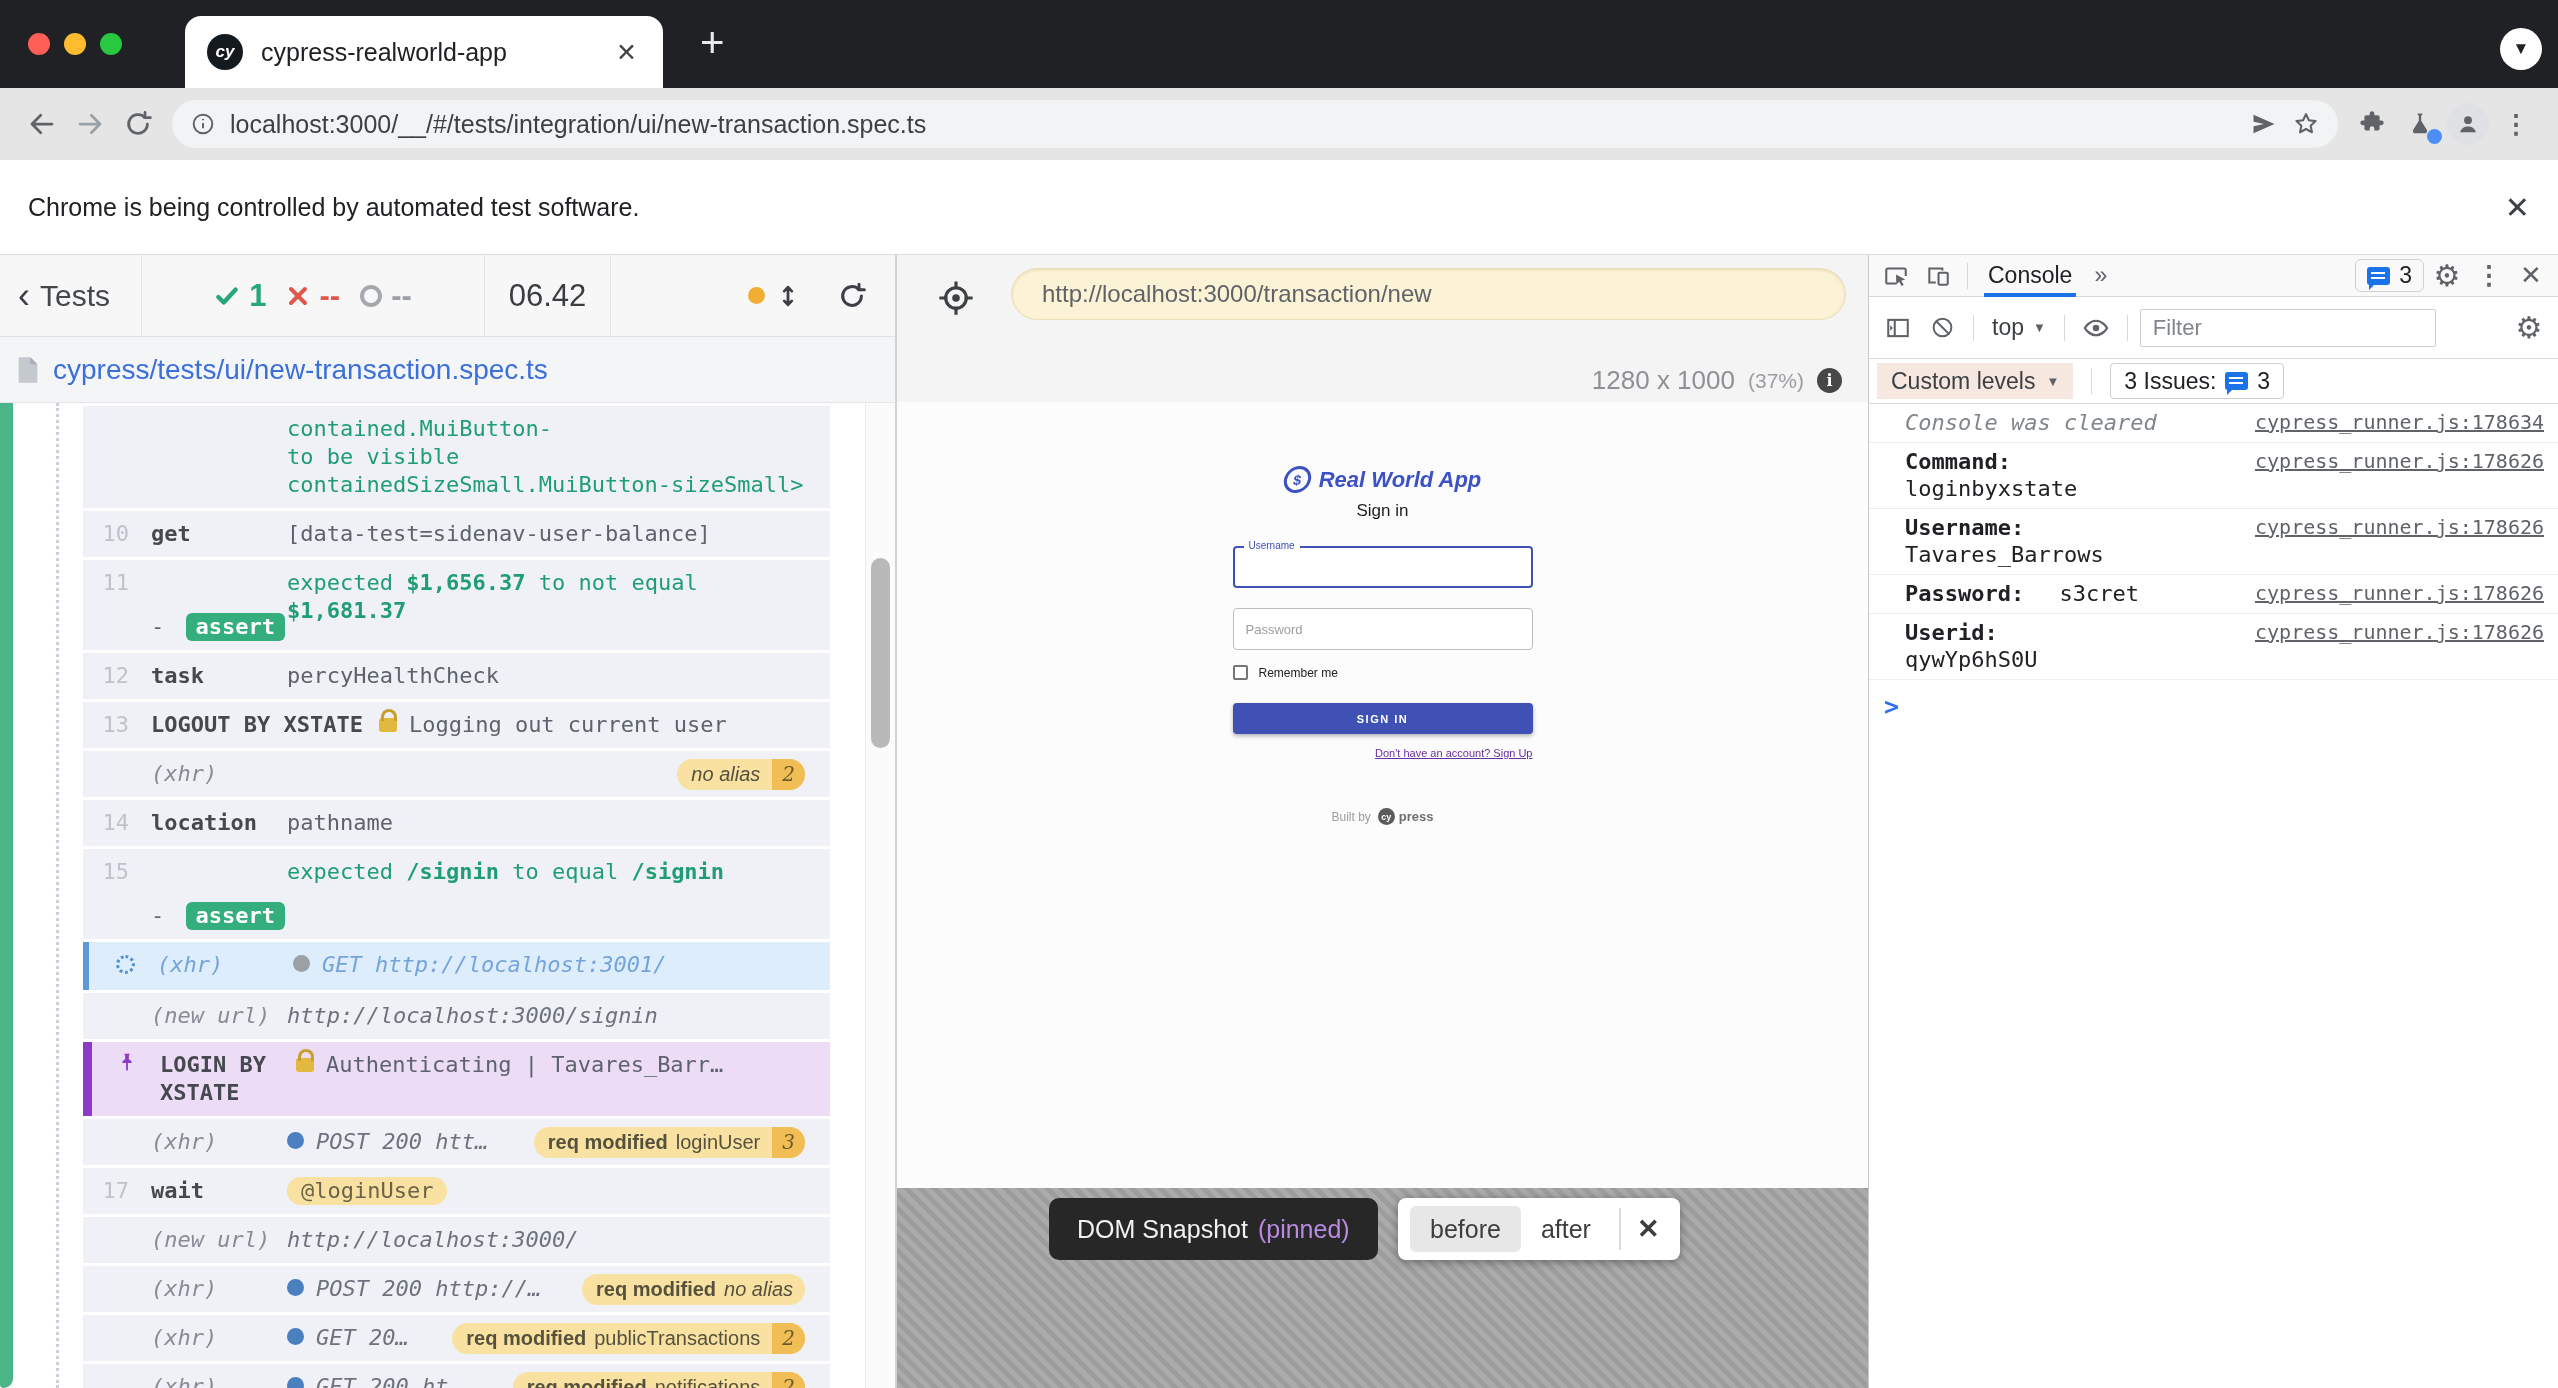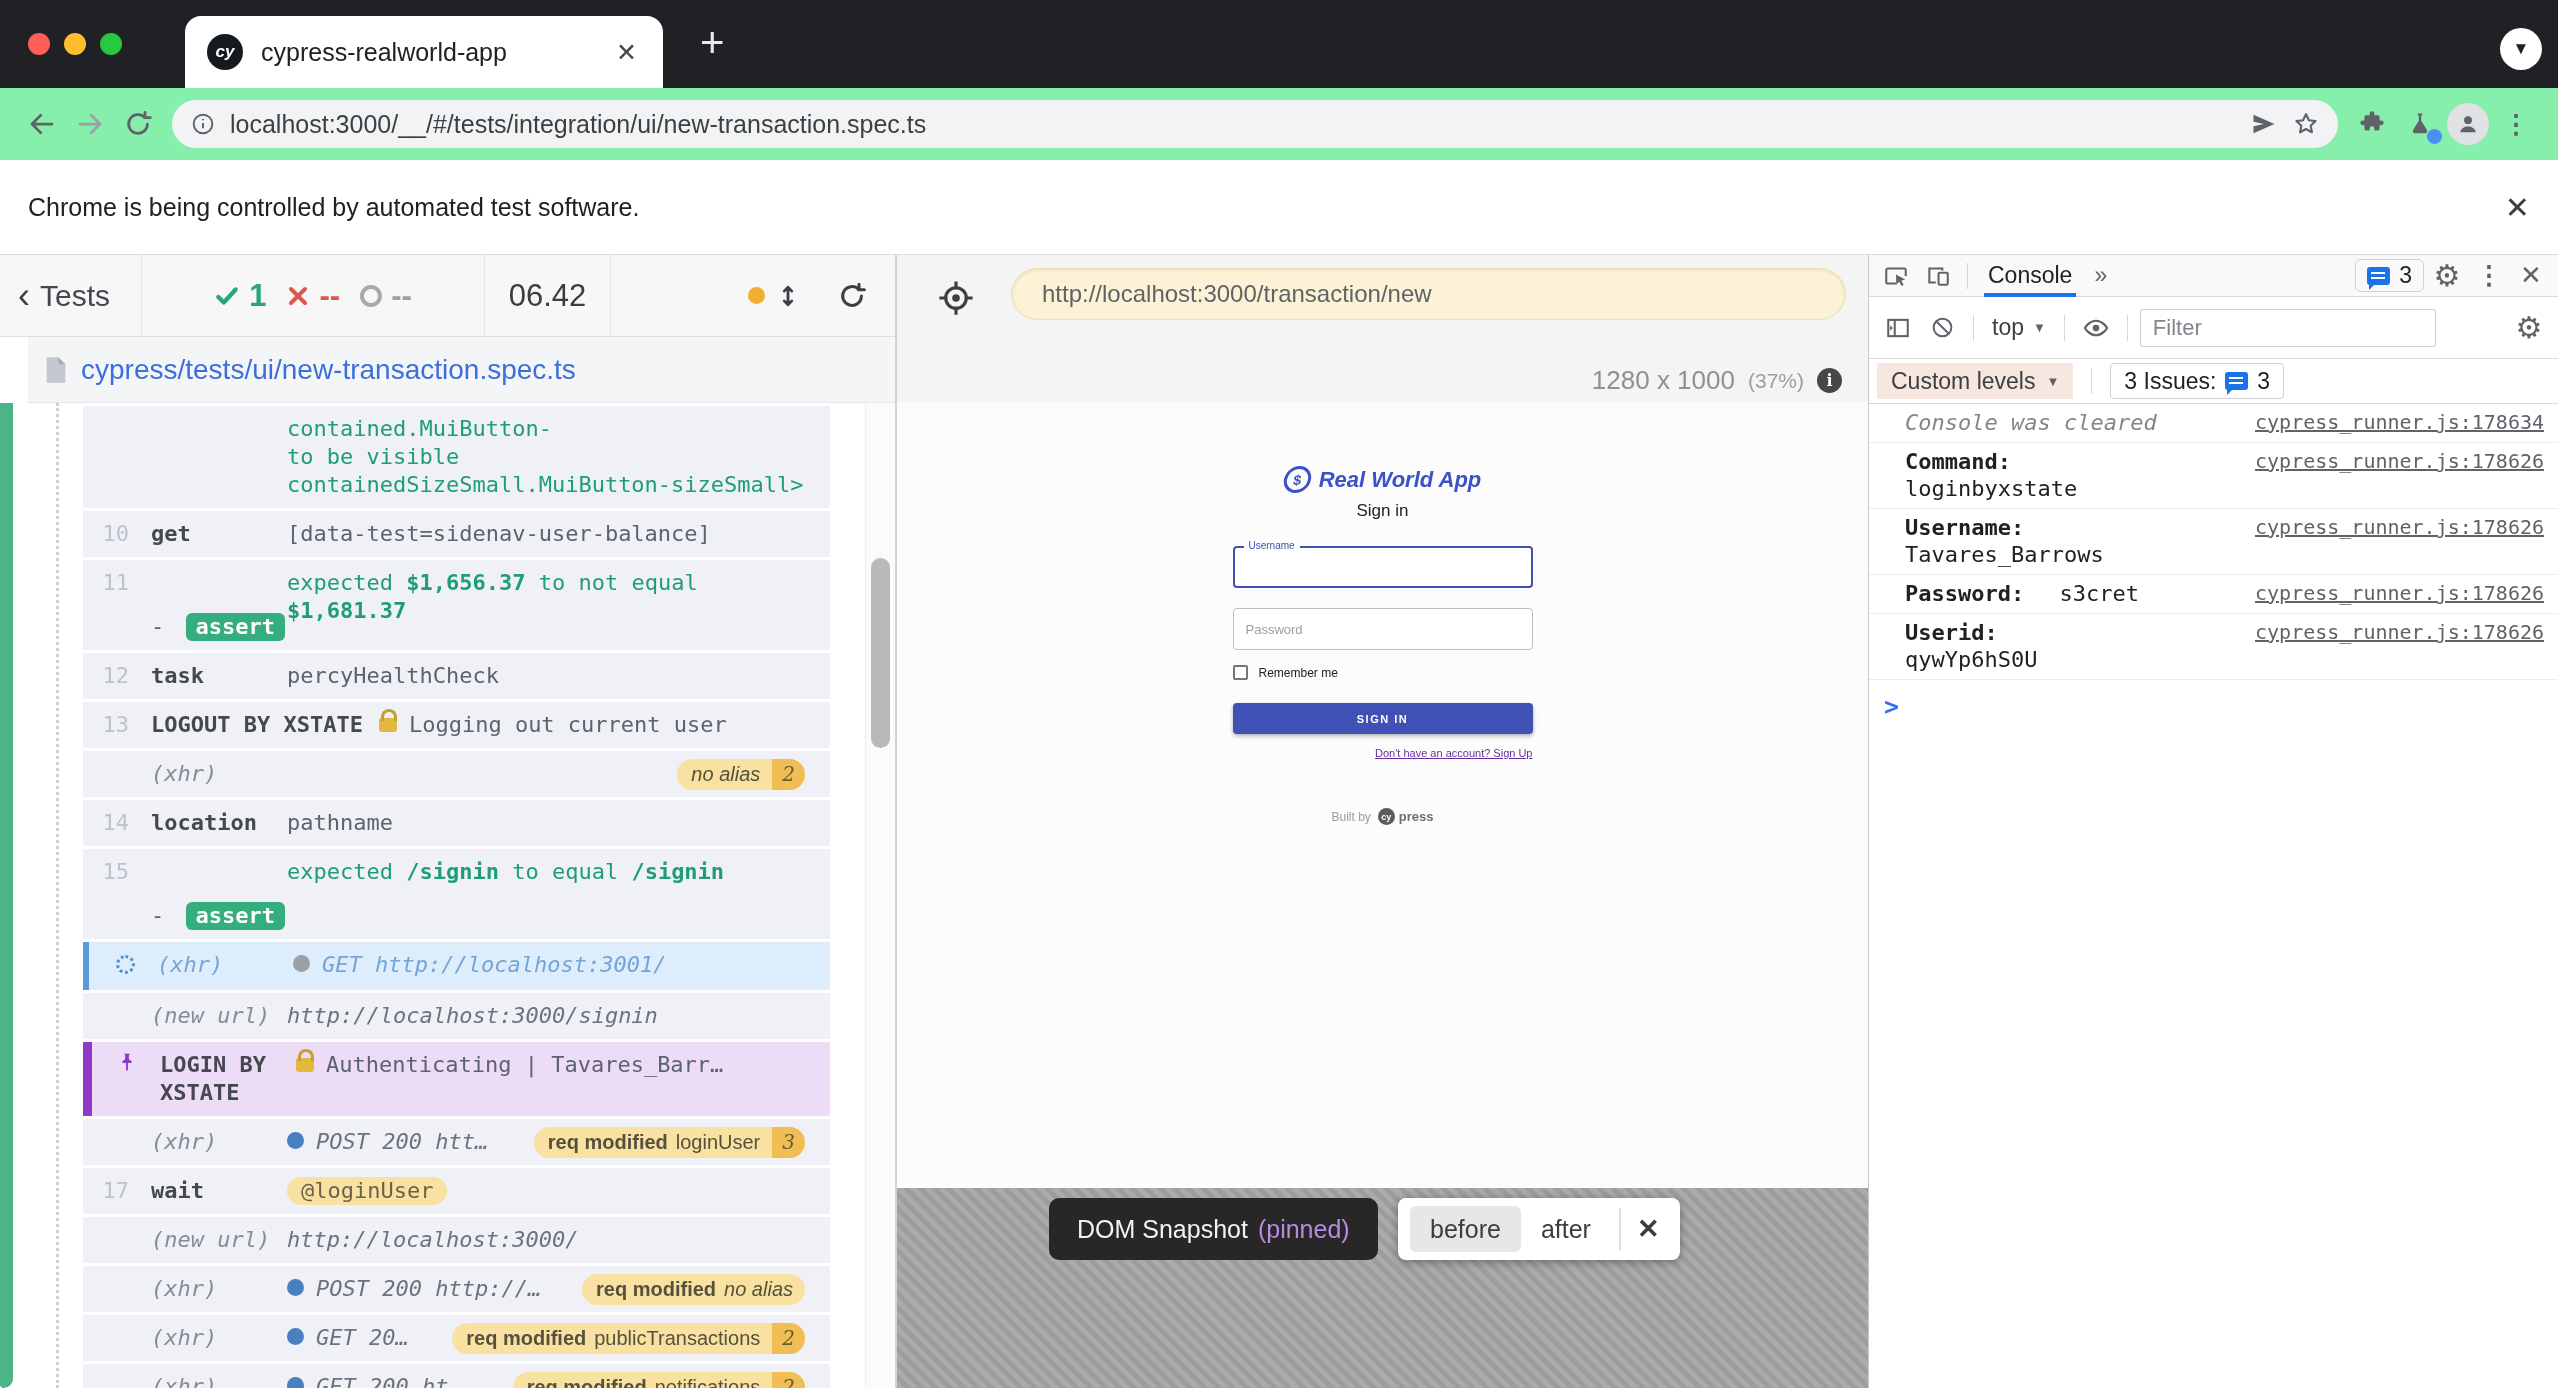--- a/index.html
+++ b/index.html
@@ -10,21 +10,21 @@
 .tabstrip {height:88px;background:#202124;position:relative;}
 .lights {position:absolute;left:28px;top:33px;display:flex;gap:14px;}
 .light {width:22px;height:22px;border-radius:50%;}
 .light.red{background:#ff5f57;} .light.yellow{background:#febc2e;} .light.green{background:#28c840;}
 .tab {position:absolute;left:185px;top:16px;width:478px;height:72px;background:#fff;border-radius:16px 16px 0 0;display:flex;align-items:center;padding:0 22px;}
 .favicon {width:36px;height:36px;border-radius:50%;background:#151a1e;color:#fff;font-size:17px;font-weight:bold;font-style:italic;display:flex;align-items:center;justify-content:center;flex:none;}
 .tab-title {font-size:25px;color:#202124;margin-left:18px;flex:1;white-space:nowrap;overflow:hidden;}
 .tab-close {font-size:25px;color:#444;padding:4px;}
 .newtab {position:absolute;left:700px;top:20px;color:#e8eaed;font-size:42px;font-weight:300;line-height:46px;}
 .tab-dd {position:absolute;right:16px;top:28px;width:42px;height:42px;border-radius:50%;background:#fff;display:flex;align-items:center;justify-content:center;color:#202124;font-size:17px;}
-.toolbar {height:72px;background:#86efac;display:flex;align-items:center;padding:0 18px;}
+.toolbar {height:72px;background:#e5e5e5;display:flex;align-items:center;padding:0 18px;}
 .tbtn {width:48px;height:48px;display:flex;align-items:center;justify-content:center;color:#5f6368;flex:none;}
 .tbtn.dim {color:#9aa0a6;}
 .urlbar {flex:1;height:48px;background:#f1f3f4;border-radius:24px;display:flex;align-items:center;margin:0 10px;padding:0 18px;gap:14px;min-width:0;}
 .url-text {flex:1;font-size:25px;color:#3c4043;white-space:nowrap;overflow:hidden;}
 .avatar {width:42px;height:42px;border-radius:50%;background:#dfe1e5;display:flex;align-items:center;justify-content:center;}
 .flask-wrap {position:relative;}
 .flask-dot {position:absolute;right:2px;bottom:4px;width:15px;height:15px;border-radius:50%;background:#4d8df6;}
 .infobar {height:95px;background:#fff;border-bottom:1px solid #dcdcdc;display:flex;align-items:center;padding:0 28px;}
 .infobar-text {font-size:25px;color:#202124;}
 .infobar-close {margin-left:auto;font-size:30px;color:#3c4043;}
@@ -41,21 +41,21 @@
 .rh-stats {width:343px;justify-content:center;gap:20px;font-size:31px;}
 .stat {display:flex;align-items:center;gap:9px;}
 .stat.pass {color:#28a77b;font-weight:bold;}
 .stat.fail {color:#dd574a;font-weight:bold;}
 .stat.pend {color:#9aa0a6;font-weight:bold;}
 .ring {width:22px;height:22px;border:4px solid #a5a9ae;border-radius:50%;}
 .rh-time {width:126px;justify-content:center;font-size:31px;color:#3a3d42;}
 .rh-controls {flex:1;justify-content:flex-end;gap:36px;padding-right:28px;border-right:none;}
 .orange-dot {width:17px;height:17px;border-radius:50%;background:#f2ad33;}
 .autoscroll {display:flex;align-items:center;gap:10px;color:#3c3f45;}
-.rep-spec {height:66px;flex:none;background:#f4f5f7;border-bottom:1px solid #e6e6ea;display:flex;align-items:center;padding:0 16px;gap:13px;margin-left:28px;}
+.rep-spec {height:66px;flex:none;background:#f4f5f7;border-bottom:1px solid #e6e6ea;display:flex;align-items:center;padding:0 16px;gap:13px;}
 .spec-link {color:#3b6fd9;font-size:28px;}
 .rep-log {flex:1;position:relative;overflow:hidden;background:#fff;padding:3px 0 0 83px;}
 .green-strip {position:absolute;left:0;top:0;bottom:0;width:13px;background:#4bb588;border-radius:0 0 10px 4px;}
 .dotline {position:absolute;left:56px;top:0;bottom:0;border-left:3px dotted #ccd0d8;}
 .crow {position:relative;width:747px;background:#eff1f6;display:flex;align-items:flex-start;padding:9px 12px 9px 0;margin-bottom:3px;font-family:"DejaVu Sans Mono",monospace;font-size:22px;line-height:28px;color:#5d636e;}
 .cnum {width:46px;flex:none;text-align:right;color:#bdc2cc;}
 .cmeth {width:158px;flex:none;padding-left:22px;font-weight:bold;color:#45494f;word-break:break-word;}
 .cmeth.lbl {font-weight:normal;font-style:italic;color:#868c97;}
 .cmeth.auto {width:auto;white-space:nowrap;padding-right:16px;}
 .cmeth.assert {font-weight:normal;color:#5d636e;margin-top:44px;}

